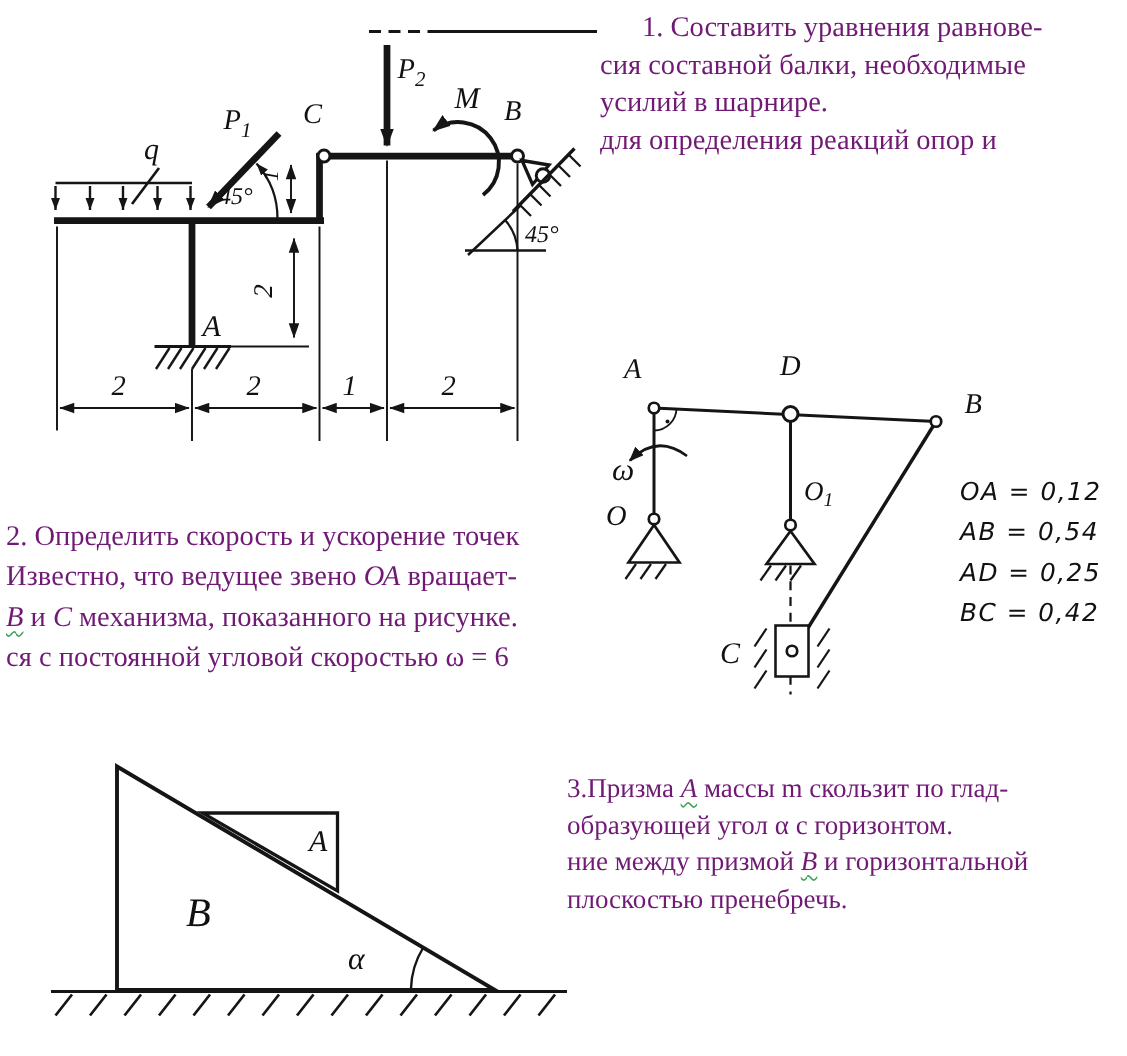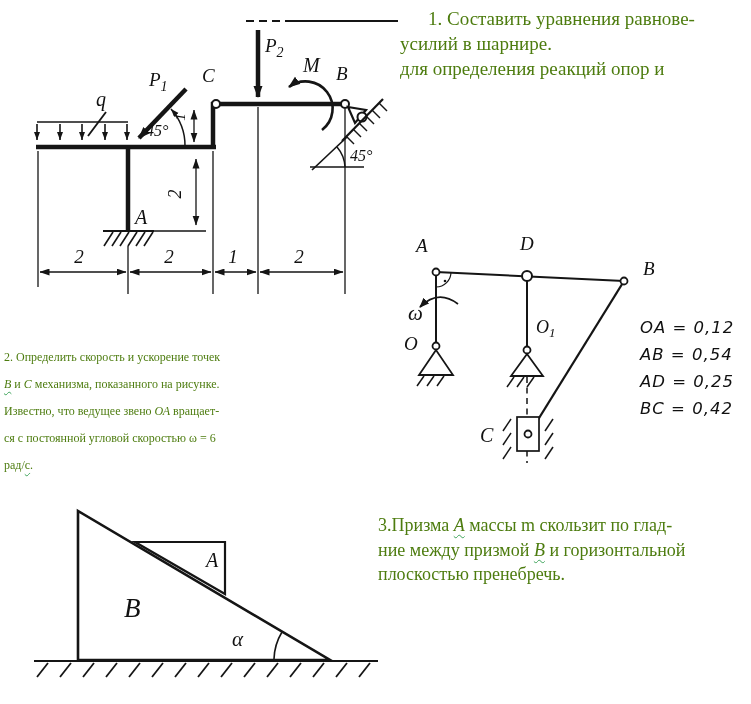--- a/index.html
+++ b/index.html
@@ -1,37 +1,38 @@
 <!DOCTYPE html>
 <html><head>
 <meta charset="utf-8">
 <style>
   html,body{margin:0;padding:0;}
   body{width:751px;height:704px;background:#ffffff;position:relative;overflow:hidden;
        font-family:"Liberation Serif",serif;color:#000;}
   .abs{position:absolute;}
-  .textblock{color:#4d7c0f;}
+  .textblock{color:#701a75;}
   .textblock .line{white-space:nowrap;}
   #p1{left:400px;top:6px;width:350px;font-size:19px;line-height:25px;}
   #p1 .line:first-child{padding-left:28px;}
-  #p2{left:4px;top:344px;width:410px;font-size:12px;line-height:27px;}
+  #p2{left:4px;top:344px;width:410px;font-size:19px;line-height:27px;}
   #p3{left:378px;top:513px;width:373px;font-size:18px;line-height:24.5px;}
   .it{font-style:italic;}
   .sq{text-decoration-line:underline;text-decoration-style:wavy;
       text-decoration-color:#3fa45b;text-decoration-thickness:1px;text-underline-offset:3px;}
   svg{position:absolute;overflow:visible;}
   svg text{fill:#111;}
   .lbl{font-family:"Liberation Serif",serif;font-style:italic;}
   .hand{font-family:"DejaVu Sans",sans-serif;font-style:italic;letter-spacing:1px;}
 </style>
 </head>
 <body>
 
 <div id="p1" class="abs textblock">
   <div class="line">1. Составить уравнения равнове-</div>
+  <div class="line">сия составной балки, необходимые</div>
   <div class="line">усилий в шарнире.</div>
   <div class="line">для определения реакций опор и</div>
 </div>
 
 <svg width="420" height="302" viewBox="0 0 420 302" style="left:0;top:0">
   <defs>
     <marker id="b-mkA" markerUnits="userSpaceOnUse" markerWidth="13" markerHeight="10" refX="11" refY="4.5" orient="auto">
       <path d="M0,0 L12,4.5 L0,9 Z" fill="#151515"></path>
     </marker>
     <marker id="b-mkD" markerUnits="userSpaceOnUse" markerWidth="11" markerHeight="8" refX="9.5" refY="3.5" orient="auto" orient-start="auto">
@@ -131,24 +132,23 @@
   <text class="lbl" x="185" y="117" font-size="15" text-anchor="middle" transform="rotate(-90 185 117)">1</text>
   <text class="lbl" x="181" y="194" font-size="18" text-anchor="middle" transform="rotate(-90 181 194)">2</text>
   <text class="lbl" x="79" y="263" font-size="19" text-anchor="middle">2</text>
   <text class="lbl" x="169" y="263" font-size="19" text-anchor="middle">2</text>
   <text class="lbl" x="233" y="263" font-size="19" text-anchor="middle">1</text>
   <text class="lbl" x="299" y="263" font-size="19" text-anchor="middle">2</text>
 </svg>
 
 <div id="p2" class="abs textblock">
   <div class="line">2. Определить скорость и ускорение точек</div>
+  <div class="line"><span>Известно, что ведущее звено </span><span class="it">ОА</span><span> вращает-</span></div>
   <div class="line"><span class="it sq">В</span><span> и </span><span class="it">С</span><span> механизма, показанного на рисунке.</span></div>
-  <div class="line"><span>Известно, что ведущее звено </span><span class="it">ОА</span><span> вращает-</span></div>
   <div class="line">ся с постоянной угловой скоростью ω = 6</div>
-  <div class="line"><span>рад/</span><span class="sq">с</span><span>.</span></div>
 </div>
 
 <svg width="351" height="250" viewBox="0 0 351 250" style="left:400px;top:230px">
   <defs>
     <marker id="m-mkA" markerUnits="userSpaceOnUse" markerWidth="11" markerHeight="9" refX="9" refY="4" orient="auto">
       <path d="M0,0 L10,4 L0,8 Z" fill="#151515"></path>
     </marker>
   </defs>
   <g stroke="#151515" fill="none">
     <line x1="36" y1="42" x2="224" y2="51" stroke-width="2"></line>
@@ -226,15 +226,16 @@
     </g>
     <path d="M262,137 A55,55 0 0 0 254,164" stroke-width="1.6"></path>
   </g>
   <text class="lbl" x="186" y="72" font-size="20">A</text>
   <text class="lbl" x="104" y="122" font-size="27">B</text>
   <text class="lbl" x="212" y="151" font-size="21">α</text>
 </svg>
 
 <div id="p3" class="abs textblock">
   <div class="line"><span>3.Призма </span><span class="it sq">А</span><span> массы m скользит по глад-</span></div>
+  <div class="line">образующей угол α с горизонтом.</div>
   <div class="line"><span>ние между призмой </span><span class="it sq">В</span><span> и горизонтальной</span></div>
   <div class="line">плоскостью пренебречь.</div>
 </div>
 
 </body></html>

